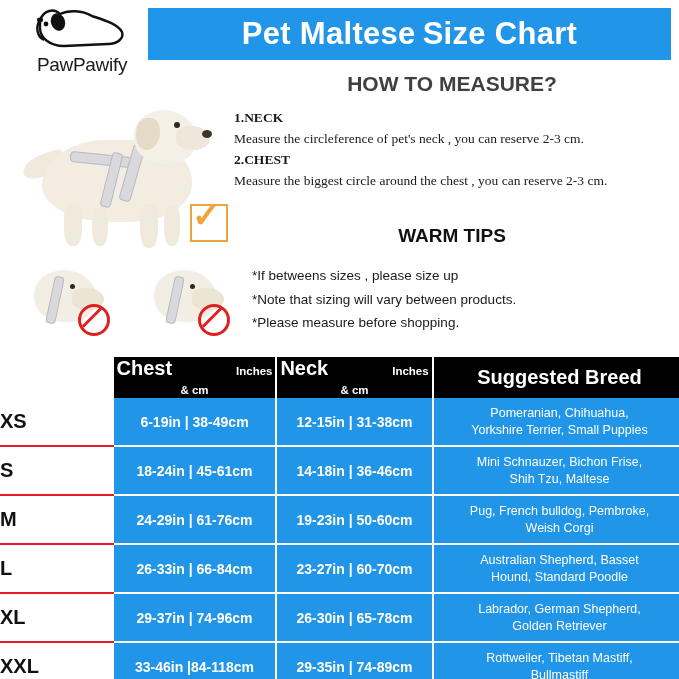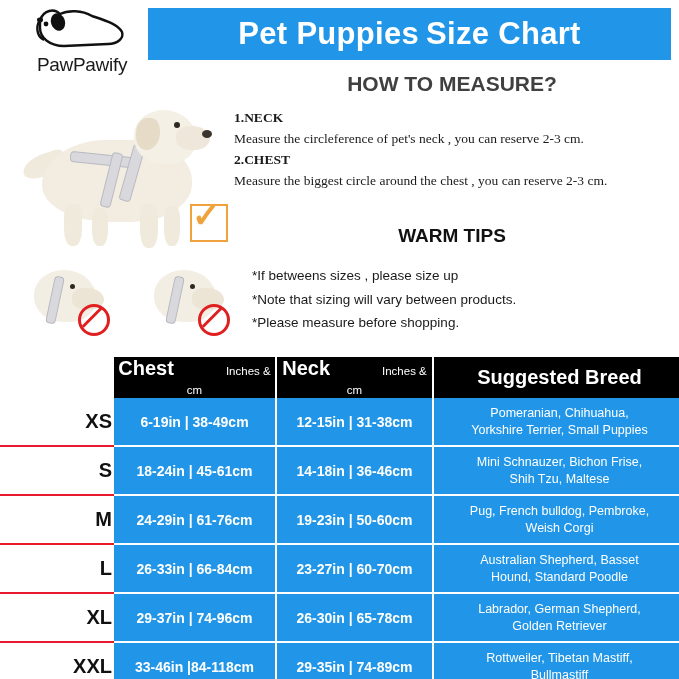--- a/index.html
+++ b/index.html
@@ -327,28 +327,28 @@
     text-align: center;
     vertical-align: middle;
     border-left: 2px solid #ffffff;
   }
   .t-head .big {
     font-size: 20px;
     font-weight: bold;
   }
   .t-head .small {
     font-size: 11.5px;
-    font-weight: normal;
-    margin-left: 4px;
+    font-weight: bold;
+    margin-left: 16px;
     padding-left: 48px;
   }
   .size-cell {
     width: 112px;
     height: 47px;
-    text-align: right;
+    text-align: left;
     vertical-align: middle;
     font-size: 20px;
     font-weight: bold;
     color: #111111;
     background: #ffffff;
     border-bottom: 2px solid #e8192c;
   }
   .data-cell {
     height: 47px;
     text-align: center;
@@ -375,21 +375,21 @@
   }
   .col-chest { width: 161px; }
   .col-neck { width: 155px; }
   .col-breed { width: 251px; }
 </style>
 </head>
 <body>
 
 <div class="header">
   <div class="header-title">
-    <span class="bold">Pet Puppies</span><span class="light">Size Chart</span>
+    <span class="bold">Pet Maltese</span><span class="light">Size Chart</span>
   </div>
 </div>
 
 <div class="logo-wrap">
   <svg class="logo-dog" viewBox="0 0 92 48">
     <path d="M6 14 C10 4, 20 2, 26 8 C34 4, 48 4, 58 10 C70 14, 84 18, 88 26 C90 32, 84 38, 74 38 L30 40 C16 40, 6 32, 6 22 Z" fill="#ffffff" stroke="#111111" stroke-width="2.4"></path>
     <path d="M6 14 C2 20, 2 30, 10 34" fill="none" stroke="#111111" stroke-width="2.4"></path>
     <ellipse cx="24" cy="16" rx="7" ry="9" fill="#111111" transform="rotate(-18 24 16)"></ellipse>
     <circle cx="12" cy="18" r="2.4" fill="#111111"></circle>
     <ellipse cx="6" cy="14" rx="3" ry="2.4" fill="#111111"></ellipse>

